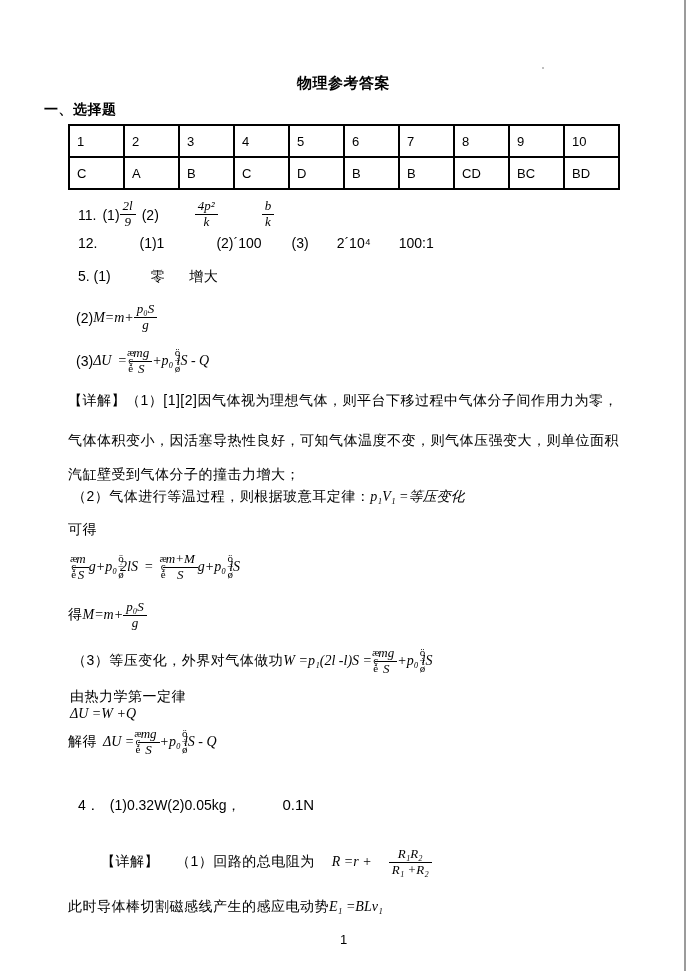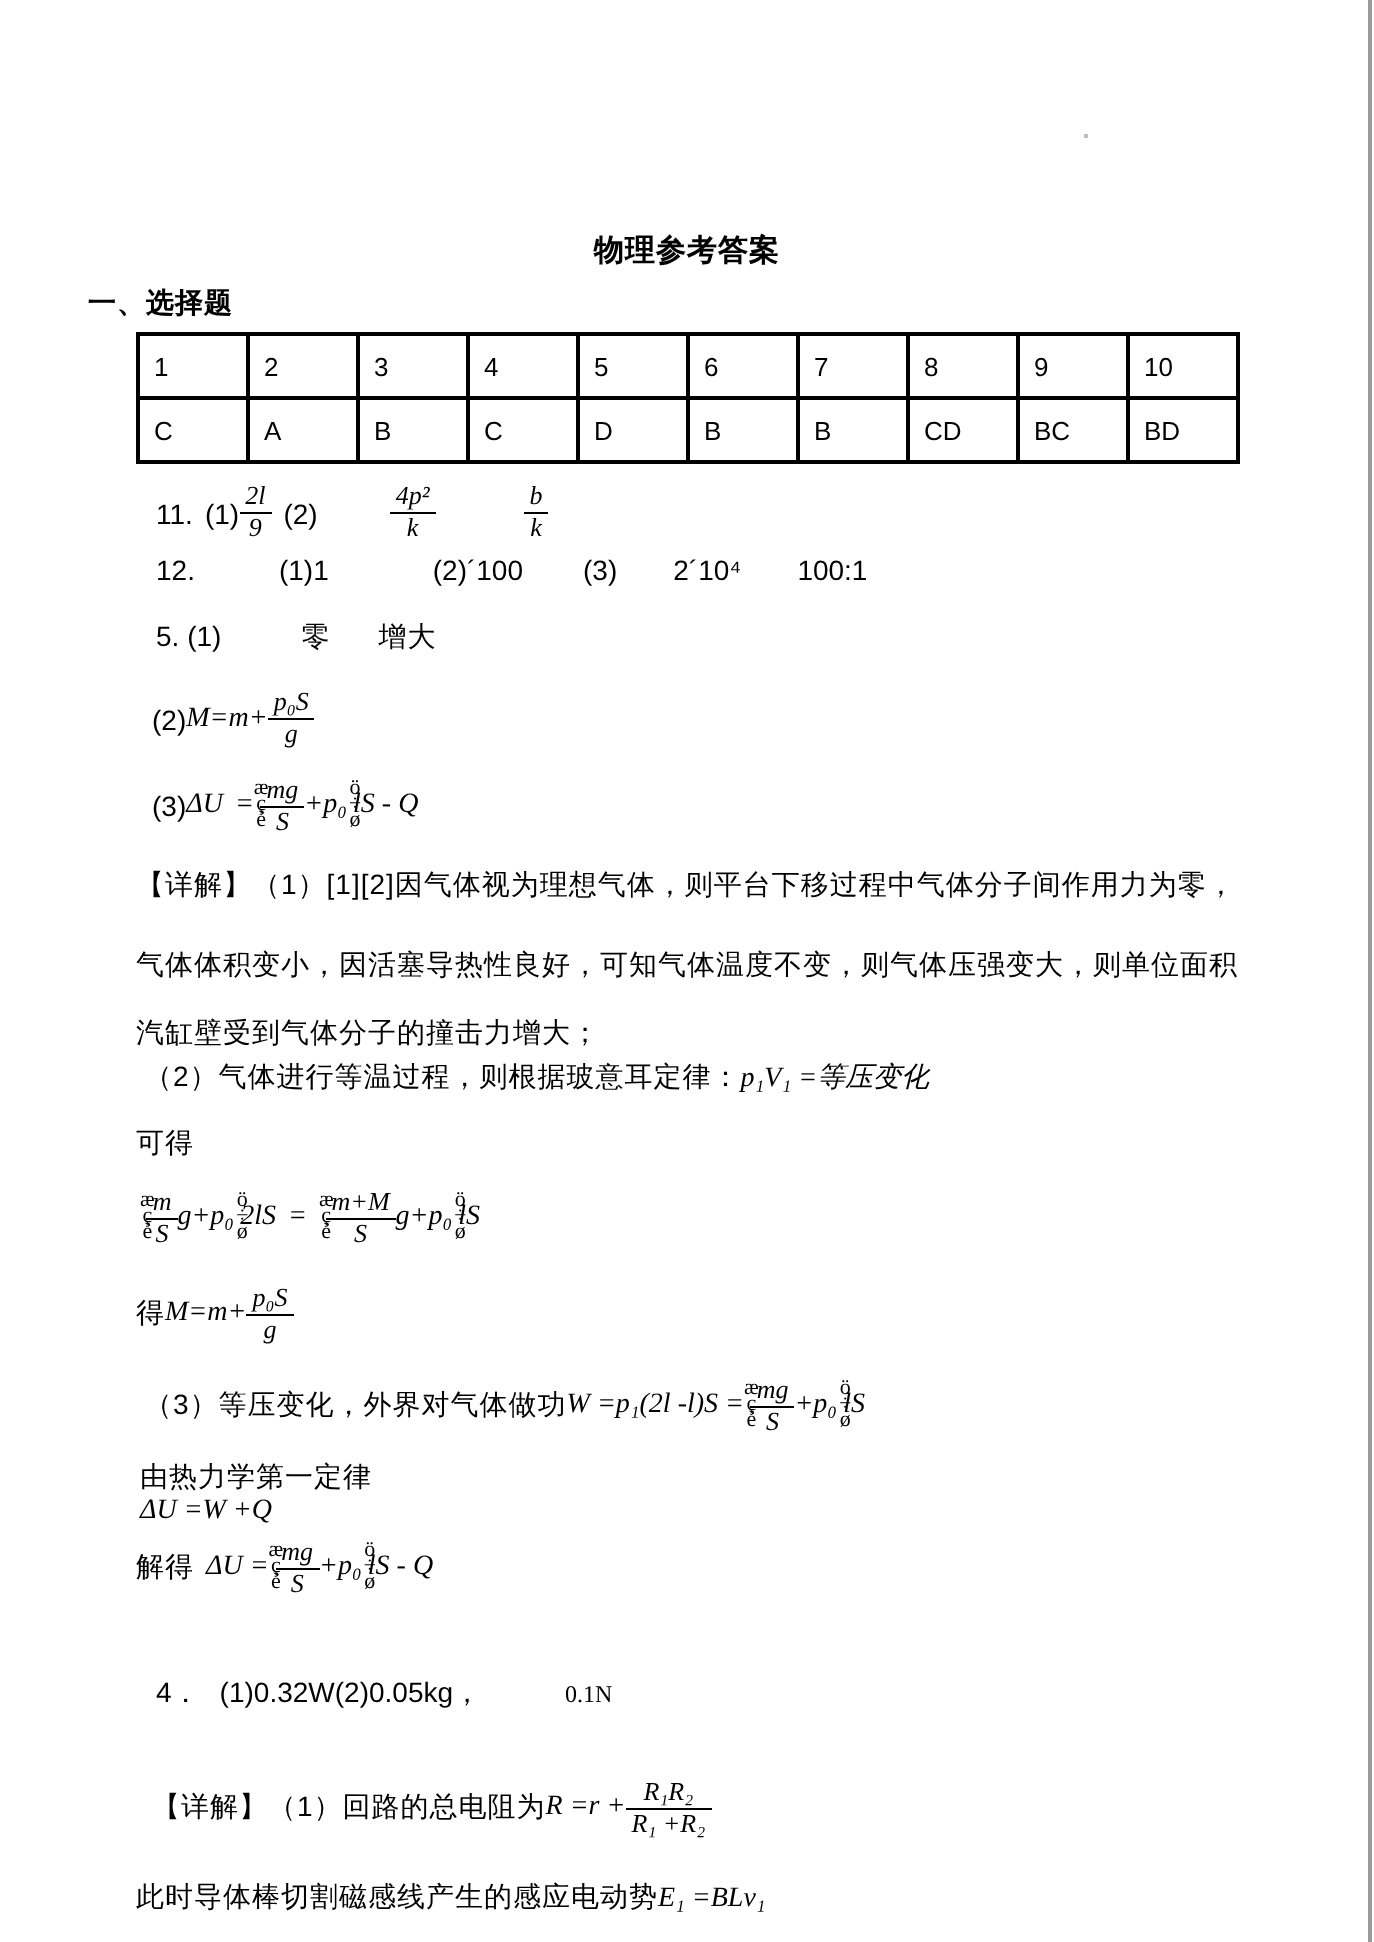--- a/index.html
+++ b/index.html
@@ -2,21 +2,21 @@
 <html><head>
 <meta charset="utf-8">
 <style>
   html,body{margin:0;padding:0;}
   body{width:687px;height:971px;background:#ffffff;position:relative;overflow:hidden;
        font-family:"Liberation Sans",sans-serif;color:#000;}
   .page{position:relative;width:687px;height:971px;}
   .edge{position:absolute;top:0;right:1px;width:2px;height:971px;background:#9b9b9b;}
   .dot{position:absolute;left:542px;top:67px;width:2px;height:2px;background:#bfbfbf;}
 
-  .title{padding-top:116px;text-align:center;font-size:15px;font-weight:bold;}
+  .title{padding-top:74px;text-align:center;font-size:15px;font-weight:bold;}
   .head2{margin:8px 0 0 44px;font-size:14px;font-weight:bold;}
 
   table.ans{border-collapse:collapse;margin:5px 0 0 68px;}
   table.ans td{width:46px;height:30px;border:2px solid #000;font-size:13px;
                padding:0 0 0 7px;vertical-align:middle;text-align:left;}
 
   .row{display:flex;align-items:center;margin-left:78px;font-size:14px;}
   .row.base{align-items:baseline;}
   .ind68{margin-left:68px;}
   .cjk{white-space:nowrap;letter-spacing:0.5px;}
@@ -30,21 +30,21 @@
   .gl,.gr{display:inline-flex;flex-direction:column;align-items:center;
           font-family:"Liberation Serif",serif;font-style:normal;font-size:11px;
           line-height:0.72;vertical-align:middle;}
   .gl{margin-right:-4px;}
   .gr{margin-left:1px;margin-right:-4px;}
 
   .ml6{margin-left:6px;}.ml10{margin-left:10px;}.ml14{margin-left:14px;padding-left:28px;}
   .ml24{margin-left:24px;}.ml28{margin-left:28px;}.ml30{margin-left:30px;}
   .ml36{margin-left:36px;}.ml40{margin-left:40px;}.ml44{margin-left:44px;}
   .ml52{margin-left:52px;}
-  .small{font-size:12px;font-family:Liberation Serif, serif;}
+  .small{font-size:15px;}
   .pagenum{text-align:center;font-size:13px;margin-top:14px;}
 </style>
 </head>
 <body>
 
 <div class="page">
   <div class="edge"></div>
   <div class="dot"></div>
 
   <div class="title cjk">物理参考答案</div>
@@ -250,21 +250,21 @@
       </span>
     <span class="math">lS - Q</span>
   </div>
 
   <div class="row base" style="margin-top:32px;height:20px;">
     <span>4．</span>
     <span class="ml10">(1)0.32W(2)0.05kg，</span>
     <span class="ml14 small">0.1N</span>
   </div>
 
-  <div class="row ind68" style="margin-top:24px;height:44px;margin-left:76px;">
+  <div class="row ind68" style="margin-top:24px;height:44px;margin-left:101px;gap:17px;">
     <span class="cjk">【详解】</span>
     <span class="cjk">（1）回路的总电阻为</span>
     <span class="math">R =r +</span>
     <span class="fr">
         <span class="nu">R₁R₂</span>
         <span class="de">R₁ +R₂</span>
       </span>
   </div>
 
   <div class="row base ind68" style="margin-top:14px;height:20px;margin-left:68px;">

